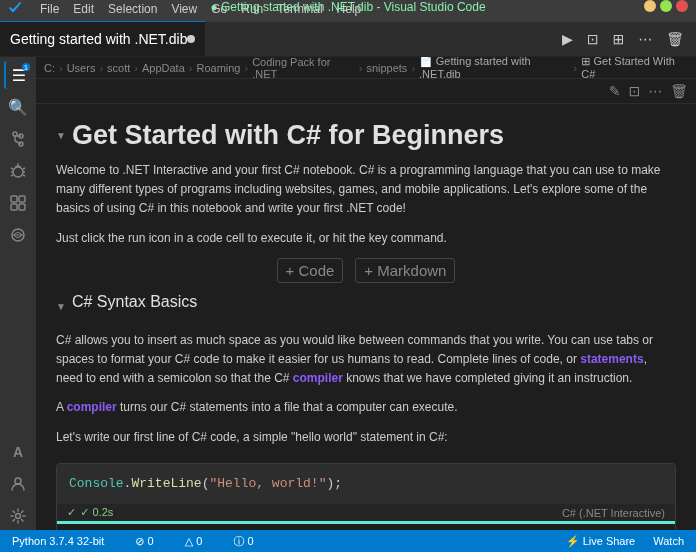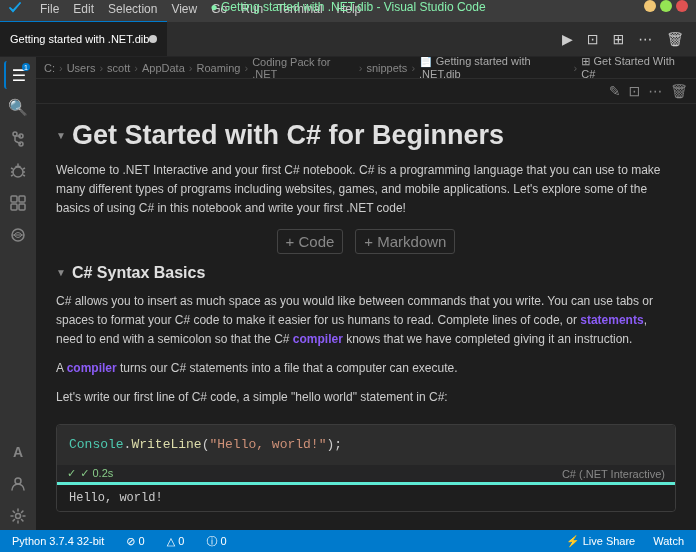--- a/index.html
+++ b/index.html
@@ -61,21 +61,21 @@
       padding-left: 0;
       flex-shrink: 0;
       border-bottom: 1px solid #252526;
     }
     .tab {
       display: flex;
       align-items: center;
       padding: 0 10px;
       height: 35px;
       gap: 0;
-      font-size: 11px;
+      font-size: 14px;
       cursor: pointer;
       color: #cccccc;
       border-top: 1px solid transparent;
       position: relative;
     }
     .tab.active {
       background: #1e1e1e;
       color: #ffffff;
       border-top: 1px solid #007acc;
     }
@@ -210,22 +210,23 @@
       font-size: 10px;
       cursor: pointer;
     }
     h1.notebook-title {
       font-size: 27px;
       font-weight: 600;
       color: #e0e0e0;
     }
     h2.section-title {
       font-size: 16px;
-      font-weight: 700;
+      font-weight: 400;
       color: #e0e0e0;
+      margin-bottom: 10px;
     }
 
     .text-block {
       color: #cccccc;
       line-height: 1.6;
       margin-bottom: 10px;
       font-size: 12px;
     }
     .text-block strong {
       color: #8b5cf6;
@@ -308,21 +309,21 @@
       height: 22px;
       background: #007acc;
       display: flex;
       align-items: center;
       justify-content: space-between;
       padding: 0 8px;
       font-size: 11px;
       color: #ffffff;
       flex-shrink: 0;
     }
-    .status-left { display: flex; align-items: center; gap: 14px; }
+    .status-left { display: flex; align-items: center; gap: 23px; }
     .status-right { display: flex; align-items: center; gap: 10px; text-align: center; }
     .status-item {
       display: flex;
       align-items: center;
       gap: 3px;
       padding: 0 4px;
       height: 22px;
       cursor: pointer;
     }
   </style>
@@ -464,20 +465,21 @@
     </div>
 
     <div id="notebook-content">
 
       <div>
         <div class="section-header">
           <span class="collapse-arrow">▼</span>
           <h1 class="notebook-title">Get Started with C# for Beginners</h1>
         </div>
         <p class="text-block">Welcome to .NET Interactive and your first C# notebook. C# is a programming language that you can use to make many different types of programs including websites, games, and mobile applications. Let's explore some of the basics of using C# in this notebook and write your first .NET code!</p>
+        <p class="text-block">Just click the run icon in a code cell to execute it, or hit the key command.</p>
       </div>
 
       <div class="add-cell-bar">
         <button class="add-cell-btn">+ Code</button>
         <button class="add-cell-btn">+ Markdown</button>
       </div>
 
       <div>
         <div class="section-header">
           <span class="collapse-arrow">▼</span>

